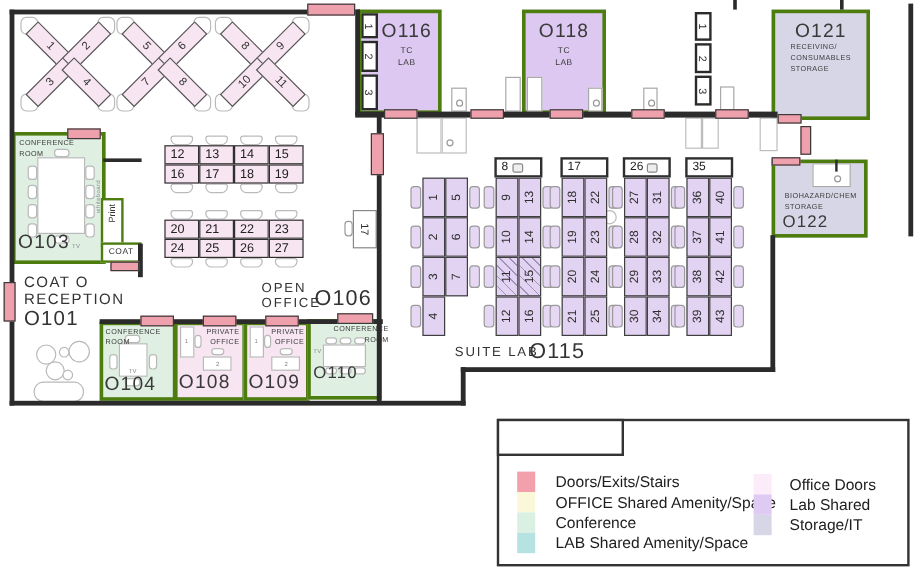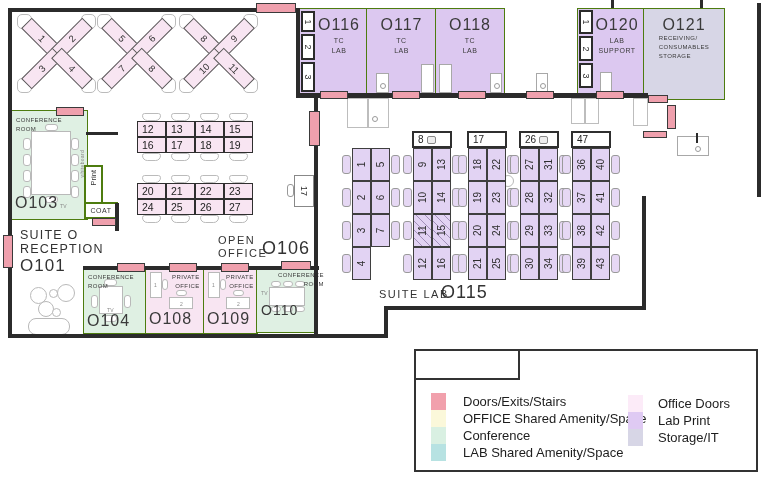--- a/index.html
+++ b/index.html
@@ -1,20 +1,20 @@
 <!DOCTYPE html>
 <html><head>
 <meta charset="utf-8">
 <style>
   html,body{margin:0;padding:0;background:#fff;}
   .stage{position:relative;width:768px;height:479px;background:#fff;overflow:hidden;
          font-family:"Liberation Sans",sans-serif;color:#333;}
   .wall{position:absolute;background:#2b2b2b;z-index:4;}
   .door{position:absolute;background:#efa0ad;border:1px solid #3a3a3a;z-index:6;box-sizing:border-box;}
-  .room{position:absolute;border:1px solid #4d7c0f;box-sizing:border-box;z-index:1;}
+  .room{position:absolute;border:3px solid #4d7c0f;box-sizing:border-box;z-index:1;}
   .fill-lab{background:#dcc8f0;}
   .fill-storage{background:#d7d6e6;}
   .fill-conf{background:#dff0e3;}
   .fill-office{background:#f8e5f2;}
   .fill-white{background:#ffffff;}
   .tc-content{display:flex;flex-direction:column;align-items:center;padding-top:7px;z-index:3;}
   .rnum{font-size:16px;letter-spacing:1px;color:#3a3a3a;white-space:nowrap;}
   .rnum-sm{font-size:14px;letter-spacing:1px;color:#3a3a3a;white-space:nowrap;}
   .rname{font-size:7px;letter-spacing:.5px;color:#3a3a3a;text-align:center;line-height:1.4;margin-top:2px;}
   .rname-tiny{font-size:6px;letter-spacing:.4px;color:#3a3a3a;line-height:1.5;}
@@ -83,47 +83,42 @@
   <div class="door" style="left:169px;top:263px;width:28px;height:9px"></div>
   <div class="door" style="left:221px;top:263px;width:28px;height:9px"></div>
   <div class="door" style="left:281px;top:261px;width:30px;height:9px"></div>
 
   <div class="room fill-lab" style="left:298px;top:8px;width:70px;height:87px">
     <div class="tc-content" style="padding-left:12px">
       <div class="rnum">O116</div>
       <div class="rname"><span>TC</span><br><span>LAB</span></div>
     </div>
   </div>
-  <div class="room fill-lab" style="left:366px;top:8px;width:71px;height:87px">
-    <div class="tc-content">
-      <div class="rnum">O117</div>
-      <div class="rname"><span>TC</span><br><span>LAB</span></div>
-    </div>
-  </div>
   <div class="room fill-lab" style="left:435px;top:8px;width:70px;height:87px">
     <div class="tc-content">
       <div class="rnum">O118</div>
       <div class="rname"><span>TC</span><br><span>LAB</span></div>
-    </div>
-  </div>
-  <div class="room fill-lab" style="left:577px;top:8px;width:68px;height:87px">
-    <div class="tc-content" style="padding-left:12px">
-      <div class="rnum">O120</div>
-      <div class="rname"><span>LAB</span><br><span>SUPPORT</span></div>
     </div>
   </div>
   <div class="room fill-storage" style="left:643px;top:8px;width:82px;height:92px">
     <div class="tc-content">
       <div class="rnum">O121</div>
       <div class="rname-tiny" style="text-align:left">
         <span>RECEIVING/</span><br>
         <span>CONSUMABLES</span><br>
         <span>STORAGE</span>
       </div>
     </div>
+  </div>
+  <div class="room fill-storage" style="left:643px;top:133px;width:80px;height:65px">
+    <div class="lbl rname-tiny" style="left:8px;top:24px;text-align:left">
+      <span>BIOHAZARD/CHEM</span><br>
+      <span>STORAGE</span>
+    </div>
+    <div class="lbl rnum-sm" style="left:6px;top:40px">O122</div>
   </div>
   <div class="fixture" style="left:677px;top:136px;width:32px;height:20px"></div>
   <div class="dot" style="left:695px;top:146px"></div>
   <div class="wall" style="left:696px;top:133px;width:2px;height:10px"></div>
 
   <div class="fixture" style="left:376px;top:73px;width:13px;height:20px"></div>
   <div class="dot" style="left:380px;top:83px"></div>
   <div class="fixture" style="left:421px;top:64px;width:13px;height:29px"></div>
   <div class="fixture" style="left:439px;top:64px;width:13px;height:29px"></div>
   <div class="fixture" style="left:490px;top:73px;width:12px;height:20px"></div>
@@ -159,21 +154,21 @@
   <div class="lbl tiny" style="left:60px;top:203px">TV</div>
   <div class="lbl tiny vtext" style="left:79px;top:150px">whiteboard</div>
 
   <div class="room fill-white" style="left:84px;top:165px;width:19px;height:41px;border-width:2px">
     <span class="vtext" style="font-size:7.5px;color:#333;margin:3px auto;display:block;width:10px">Print</span>
   </div>
   <div class="room fill-white" style="left:84px;top:202px;width:34px;height:17px;border-width:2px;display:flex;align-items:center;justify-content:center">
     <span style="font-size:7px;letter-spacing:.5px">COAT</span>
   </div>
 
-  <div class="lbl" style="left:20px;top:228px;font-size:12.5px;letter-spacing:1.2px;color:#333">SUITE O</div>
+  <div class="lbl" style="left:20px;top:228px;font-size:12.5px;letter-spacing:1.2px;color:#333">COAT O</div>
   <div class="lbl" style="left:20px;top:242px;font-size:12.5px;letter-spacing:1.2px;color:#333">RECEPTION</div>
   <div class="lbl" style="left:20px;top:256px;font-size:17px;letter-spacing:1px;color:#333">O101</div>
   <div class="furn" style="left:30px;top:287px;width:17px;height:17px;border-radius:50%"></div>
   <div class="furn" style="left:49px;top:289px;width:9px;height:9px;border-radius:50%"></div>
   <div class="furn" style="left:57px;top:284px;width:18px;height:18px;border-radius:50%"></div>
   <div class="furn" style="left:38px;top:301px;width:16px;height:16px;border-radius:50%"></div>
   <div class="furn" style="left:52px;top:308px;width:9px;height:9px;border-radius:50%"></div>
   <div class="furn" style="left:28px;top:318px;width:42px;height:17px;border-radius:8px"></div>
 
   <div class="room fill-conf" style="left:83px;top:268px;width:64px;height:66px"></div>
@@ -372,21 +367,21 @@
     </div>
     <div class="chair-lab" style="left:510px;top:254px"></div>
     <div class="chair-lab" style="left:559px;top:254px"></div>
     <div class="bench" style="left:520px;top:247px">
       <span class="rotccw">30</span>
     </div>
     <div class="bench" style="left:539px;top:247px">
       <span class="rotccw">34</span>
     </div>
     <div class="lab-header" style="left:571px;top:131px;width:40px;height:17px">
-      <span>47</span>
+      <span>35</span>
     </div>
     <div class="chair-lab" style="left:562px;top:155px"></div>
     <div class="chair-lab" style="left:611px;top:155px"></div>
     <div class="bench" style="left:572px;top:148px">
       <span class="rotccw">36</span>
     </div>
     <div class="bench" style="left:591px;top:148px">
       <span class="rotccw">40</span>
     </div>
     <div class="chair-lab" style="left:562px;top:188px"></div>
@@ -491,16 +486,16 @@
     <div class="lg-label" style="left:463px;top:393px">Doors/Exits/Stairs</div>
     <div class="sw" style="left:431px;top:410px;background:#fbf8da"></div>
     <div class="lg-label" style="left:463px;top:410px">OFFICE Shared Amenity/Space</div>
     <div class="sw" style="left:431px;top:427px;background:#d9f0e2"></div>
     <div class="lg-label" style="left:463px;top:427px">Conference</div>
     <div class="sw" style="left:431px;top:444px;background:#b7e2e2"></div>
     <div class="lg-label" style="left:463px;top:444px">LAB Shared Amenity/Space</div>
     <div class="sw" style="left:628px;top:395px;background:#fcebf8"></div>
     <div class="lg-label" style="left:658px;top:395px">Office Doors</div>
     <div class="sw" style="left:628px;top:412px;background:#dfcaf3"></div>
-    <div class="lg-label" style="left:658px;top:412px">Lab Print</div>
+    <div class="lg-label" style="left:658px;top:412px">Lab Shared</div>
     <div class="sw" style="left:628px;top:429px;background:#d7d6e6"></div>
     <div class="lg-label" style="left:658px;top:429px">Storage/IT</div>
   </div>
 
 </body></html>

